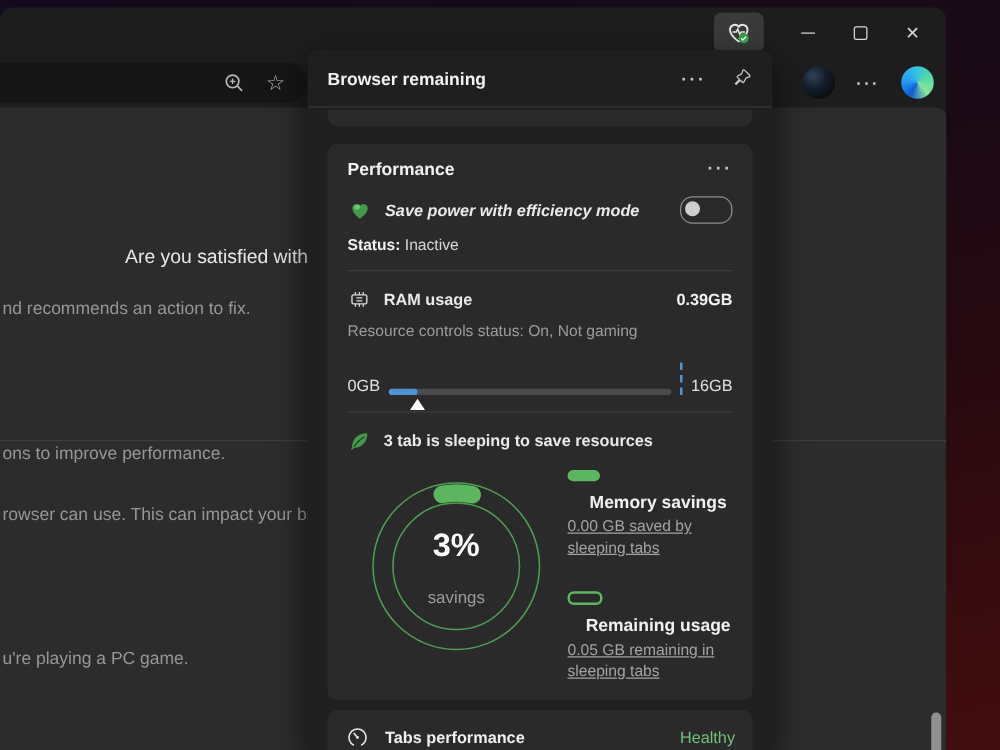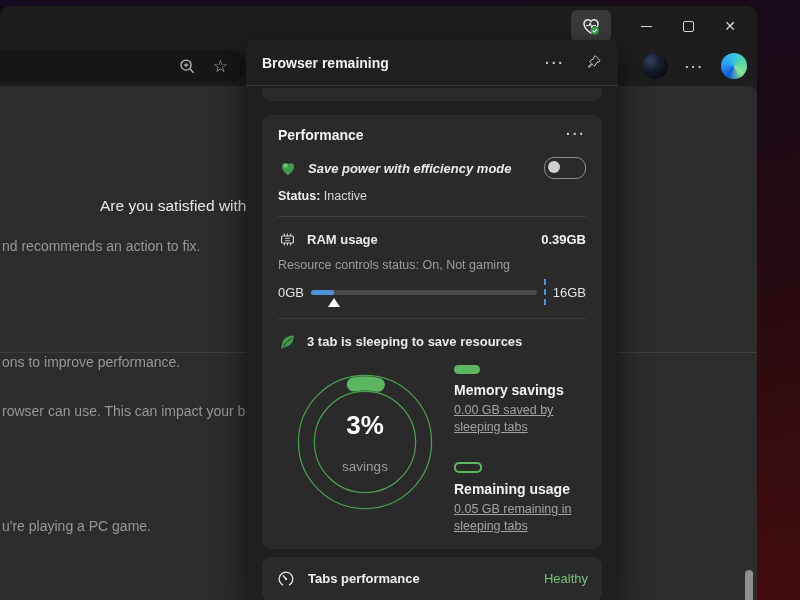--- a/index.html
+++ b/index.html
@@ -46,37 +46,37 @@
   .row{display:flex;align-items:center;gap:10px;}
   .toggle-row{margin-top:14px;font-style:italic;}
   .row-label{color:#eaeaea;font-size:13px;font-weight:700;flex:1;}
   .toggle{width:40px;height:20px;border:1px solid #8d8d8d;border-radius:10px;position:relative;cursor:pointer;}
   .knob{position:absolute;left:3px;top:3px;width:12px;height:12px;border-radius:50%;background:#cfcfcf;}
   .status-line{margin-top:10px;font-size:12.5px;color:#d8d8d8;}
   .status-line b{color:#f0f0f0;}
   .divider{height:1px;background:#3c3c3c;margin:13px 0;}
   .ram-val{color:#f2f2f2;font-size:13px;font-weight:700;}
   .resource-line{margin-top:9px;font-size:12.5px;color:#9c9c9c;}
-  .slider-row{margin-top:7px;display:flex;align-items:center;gap:7px;}
+  .slider-row{margin-top:18px;display:flex;align-items:flex-end;gap:7px;}
   .slider-label{color:#e2e2e2;font-size:13px;}
   .track{flex:1;height:5px;background:#4a4a4a;border-radius:3px;position:relative;}
   .fill{height:5px;background:#4f93d6;border-radius:3px;}
   .tri{position:absolute;top:8px;width:0;height:0;border-left:6px solid transparent;border-right:6px solid transparent;border-bottom:9px solid #fff;transform:translateX(-50%);}
   .dash{width:0;height:26px;border-left:2px dashed #4f93d6;}
   .sleep-row{margin-top:2px;}
   .sleep-label{color:#eaeaea;font-size:13px;font-weight:700;}
   .chart-row{display:flex;margin-top:10px;padding-left:12px;gap:14px;}
   .donut{width:150px;height:150px;position:relative;flex:none;margin-top:6px;}
   .donut-center{position:absolute;left:0;top:0;width:150px;height:150px;display:flex;flex-direction:column;align-items:center;justify-content:center;}
   .donut-pct{color:#fff;font-size:26px;font-weight:700;}
   .donut-cap{color:#9c9c9c;font-size:13.5px;margin-top:18px;}
   .legend{padding-top:4px;width:150px;}
   .pill{width:26px;height:9px;border-radius:5px;background:#5cb660;}
   .pill.outline{background:transparent;border:2px solid #5cb660;box-sizing:border-box;width:28px;height:11px;}
-  .lg-title{color:#f2f2f2;font-size:14px;font-weight:700;margin-top:8px;}
+  .lg-title{color:#f2f2f2;font-size:14px;font-weight:700;margin-top:8px;text-align:center;}
   .lg-desc{color:#a3a3a3;font-size:12.5px;line-height:1.35;margin-top:4px;width:145px;text-decoration:underline;}
   .lg-item2{margin-top:26px;}
   .tabs-card{margin-top:8px;height:44px;display:flex;align-items:center;padding:0 14px;gap:12px;cursor:pointer;}
   .tabs-label{color:#f0f0f0;font-size:13px;font-weight:700;flex:1;}
   .healthy{font-size:13px;color:#74c27a;}
   svg{display:block;}
 </style>
 </head>
 <body>
 

